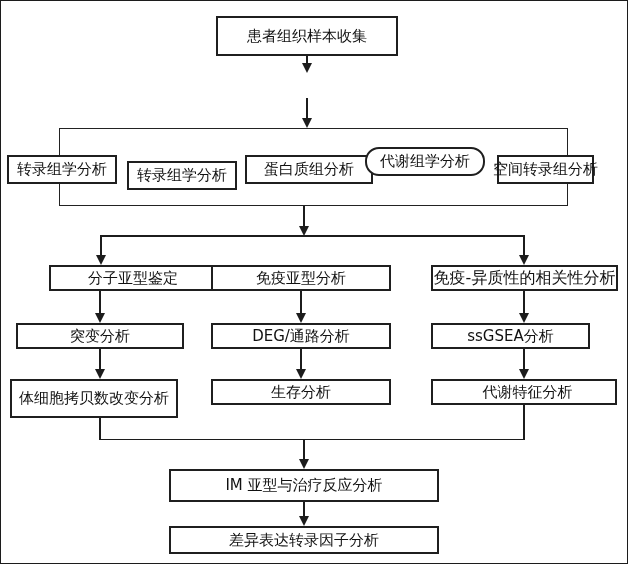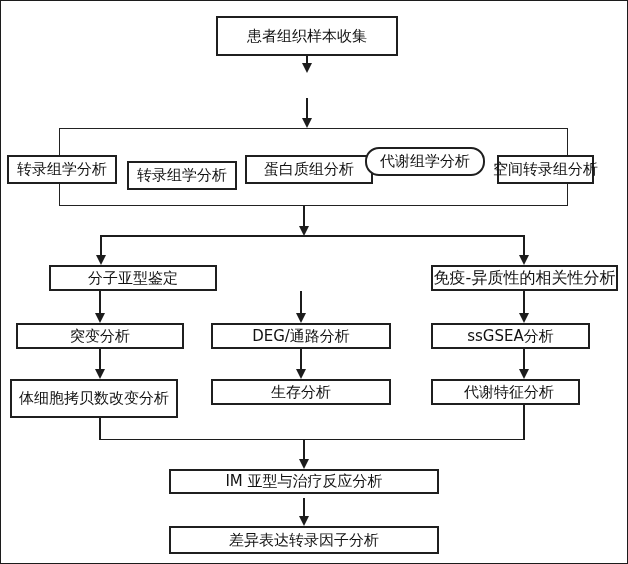--- a/index.html
+++ b/index.html
@@ -90,20 +90,23 @@
   <div class="ah" style="left:94px;top:312px;"></div>
   <div class="node" style="left:15px;top:322px;width:168px;height:26px;text-align:right;">
     <span>突变分析</span>
   </div>
   <div class="v" style="left:98.25px;top:348px;height:21px;"></div>
   <div class="ah" style="left:94px;top:368px;"></div>
   <div class="node" style="left:9px;top:378px;width:168px;height:39px;">
     <span>体细胞拷贝数改变分析</span>
   </div>
 
+  <div class="node" style="left:210px;top:264px;width:180px;height:26px;">
+    <span>免疫亚型分析</span>
+  </div>
   <div class="v" style="left:299.25px;top:290px;height:23px;"></div>
   <div class="ah" style="left:295px;top:312px;"></div>
   <div class="node" style="left:210px;top:322px;width:180px;height:26px;">
     <span>DEG/通路分析</span>
   </div>
   <div class="v" style="left:299.25px;top:348px;height:21px;"></div>
   <div class="ah" style="left:295px;top:368px;"></div>
   <div class="node" style="left:210px;top:378px;width:180px;height:26px;">
     <span>生存分析</span>
   </div>
@@ -111,31 +114,31 @@
   <div class="node small" style="left:430px;top:264px;width:187px;height:26px;">
     <span>免疫-异质性的相关性分析</span>
   </div>
   <div class="v" style="left:522.25px;top:290px;height:23px;"></div>
   <div class="ah" style="left:518px;top:312px;"></div>
   <div class="node" style="left:430px;top:322px;width:159px;height:26px;">
     <span>ssGSEA分析</span>
   </div>
   <div class="v" style="left:522.25px;top:348px;height:21px;"></div>
   <div class="ah" style="left:518px;top:368px;"></div>
-  <div class="node" style="left:430px;top:378px;width:149px;height:26px;padding-left:7px;">
+  <div class="node" style="left:430px;top:378px;width:186px;height:26px;padding-left:7px;">
     <span>代谢特征分析</span>
   </div>
 
   <div class="v" style="left:98.25px;top:404px;height:35px;"></div>
   <div class="v" style="left:522.25px;top:404px;height:35px;"></div>
   <div class="h" style="left:98.25px;top:437.5px;width:425.5px;"></div>
   <div class="v" style="left:302.25px;top:439px;height:20px;"></div>
   <div class="ah" style="left:298px;top:458px;"></div>
 
-  <div class="node" style="left:168px;top:468px;width:270px;height:25px;">
+  <div class="node" style="left:168px;top:468px;width:270px;height:33px;">
     <span>IM 亚型与治疗反应分析</span>
   </div>
   <div class="v" style="left:302.25px;top:497px;height:19px;"></div>
   <div class="ah" style="left:298px;top:515px;"></div>
   <div class="node" style="left:168px;top:525px;width:270px;height:28px;justify-content:center;">
     <span>差异表达转录因子分析</span>
   </div>
 
 </div>
 

